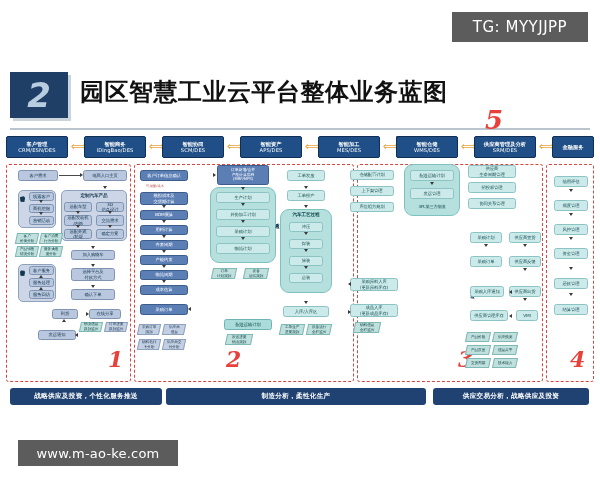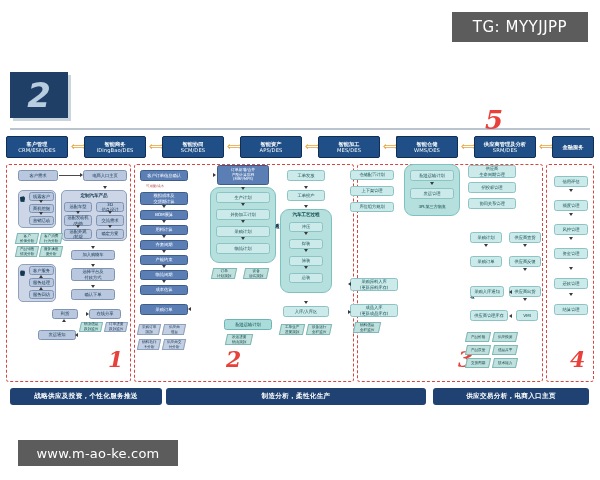--- a/index.html
+++ b/index.html
@@ -96,20 +96,21 @@
     align-items:center; justify-content:center; letter-spacing:.2px;
   }
 </style>
 </head>
 <body>
 
 <div id="tg-banner">TG: MYYJJPP</div>
 
 <div id="title-bar">
   <div id="num-badge">2</div>
+  <div id="title-text">园区智慧工业云平台整体业务蓝图</div>
   <div id="title-rule"></div>
 </div>
 <div id="big-five">5</div>
 
 <div id="chart">
 
   <div class="hdr-row">
     <div class="hdr" style="left:2px;width:62px">
       <span>客户管理</span>
       <span class="l2">CRM/ESN/DES</span>
@@ -437,15 +438,15 @@
   <div class="ln lnv" style="left:567px;top:77px;height:4"></div>
   <div class="ln lnv" style="left:567px;top:101px;height:4"></div>
   <div class="ln lnv" style="left:567px;top:125px;height:10"></div>
   <div class="ln lnv" style="left:567px;top:155px;height:6"></div>
   <div class="ln lnh" style="left:540px;top:120px;width:10"></div>
 
 </div>
 
 <div class="banner" style="left:10px;top:388px;width:152px">战略供应及投资，个性化服务推送</div>
 <div class="banner" style="left:166px;top:388px;width:260px">制造分析，柔性化生产</div>
-<div class="banner" style="left:433px;top:388px;width:156px">供应交易分析，电商入口主页</div>
+<div class="banner" style="left:433px;top:388px;width:156px">供应交易分析，战略供应及投资</div>
 
 <div id="watermark">www.m-ao-ke.com</div>
 
 </body></html>

